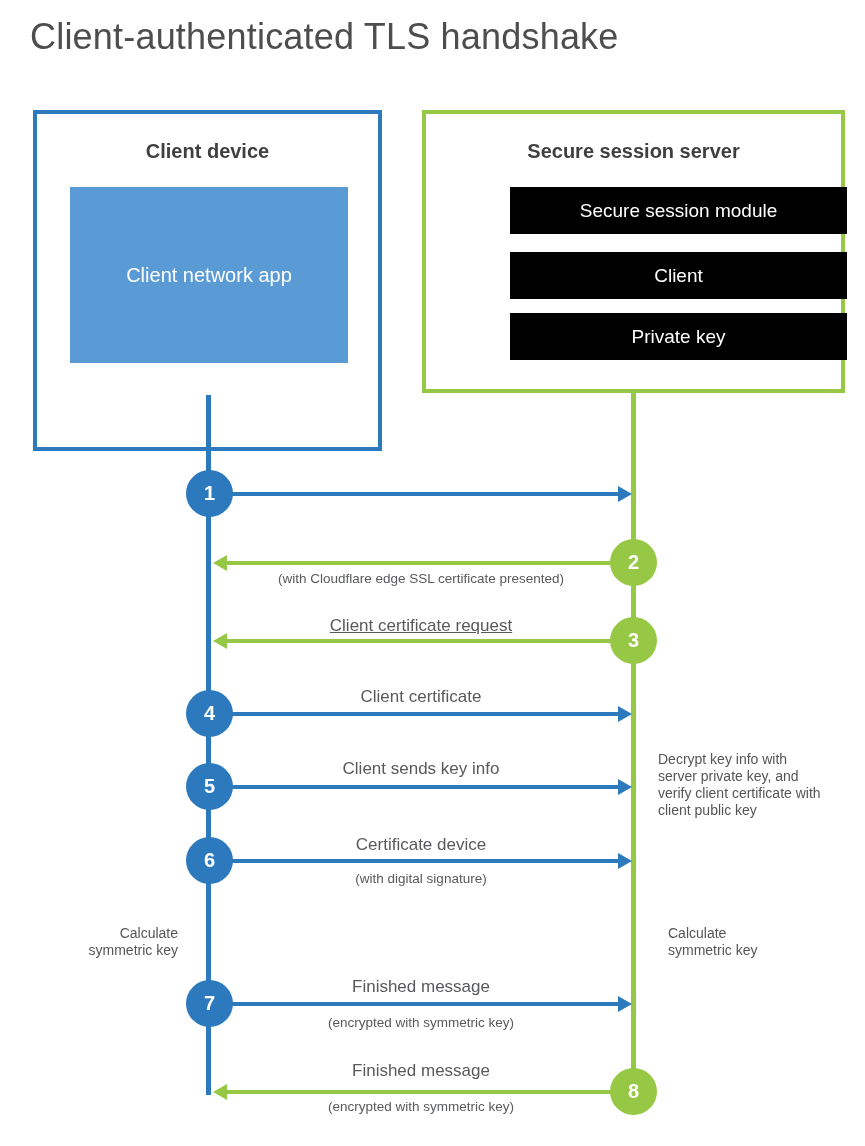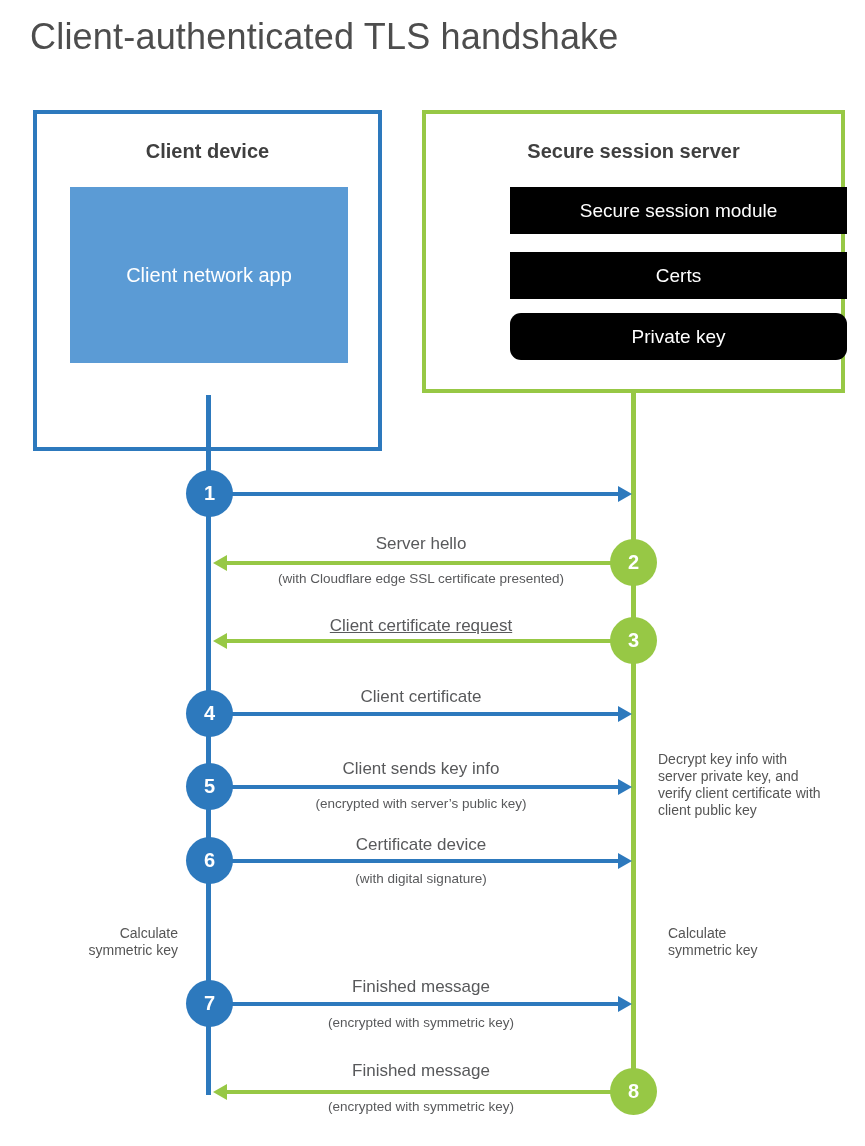--- a/index.html
+++ b/index.html
@@ -20,21 +20,21 @@
     position:absolute; left:33px; top:73px; width:278px; height:176px;
     background:#5b9bd5; color:#fff; font-size:20px; line-height:1.45;
     display:flex; align-items:center; justify-content:center; text-align:center;
   }
   .client-app span { display:block; width:170px; }
   .server-bar {
     position:absolute; left:40px; width:337px; height:47px;
     background:#000000; color:#fff; font-size:19px;
     display:flex; align-items:center; justify-content:center;margin-left:44px;
   }
-  .bar-1 { top:73px; } .bar-2 { top:138px; } .bar-3 { top:199px;border-radius:11px; }
+  .bar-1 { top:73px; } .bar-2 { top:138px; } .bar-3 { top:199px; }
   
   .lane { position:absolute; width:5px; }
   .lane-blue  { left:206px; top:395px; height:700px; background:#2d79bd; }
   .lane-green { left:631px; top:393px; height:699px; background:#97c845; }
   
   .step-circle {
     position:absolute; width:47px; height:47px; border-radius:50%;
     color:#fff; font-size:20px; font-weight:bold;
     display:flex; align-items:center; justify-content:center; z-index:3;
   }
@@ -82,46 +82,44 @@
   <div class="entity-box client-box">
     <div class="entity-title">Client device</div>
     <div class="client-app">
       <span>Client network app</span>
     </div>
   </div>
 
   <div class="entity-box server-box">
     <div class="entity-title">Secure session server</div>
     <div class="server-bar bar-1">Secure session module</div>
-    <div class="server-bar bar-2">Certs</div>
+    <div class="server-bar bar-2">Client</div>
     <div class="server-bar bar-3">Private key</div>
   </div>
 
   <div class="lane lane-blue"></div>
   <div class="lane lane-green"></div>
 
   <div class="arrow arrow-blue a1"></div>
   <div class="step-circle circle-blue c1">1</div>
 
-  <div class="msg m2">Server hello</div>
   <div class="arrow arrow-green a2"></div>
   <div class="msg-sub ms2">(with Cloudflare edge SSL certificate presented)</div>
   <div class="step-circle circle-green c2">2</div>
 
   <div class="msg m3">Client certificate request</div>
   <div class="arrow arrow-green a3"></div>
   <div class="step-circle circle-green c3">3</div>
 
   <div class="msg m4">Client certificate</div>
   <div class="arrow arrow-blue a4"></div>
   <div class="step-circle circle-blue c4">4</div>
 
   <div class="msg m5">Client sends key info</div>
   <div class="arrow arrow-blue a5"></div>
-  <div class="msg-sub ms5">(encrypted with server’s public key)</div>
   <div class="step-circle circle-blue c5">5</div>
 
   <div class="msg m6">Certificate device</div>
   <div class="arrow arrow-blue a6"></div>
   <div class="msg-sub ms6">(with digital signature)</div>
   <div class="step-circle circle-blue c6">6</div>
 
   <div class="msg m7">Finished message</div>
   <div class="arrow arrow-blue a7"></div>
   <div class="msg-sub ms7">(encrypted with symmetric key)</div>

